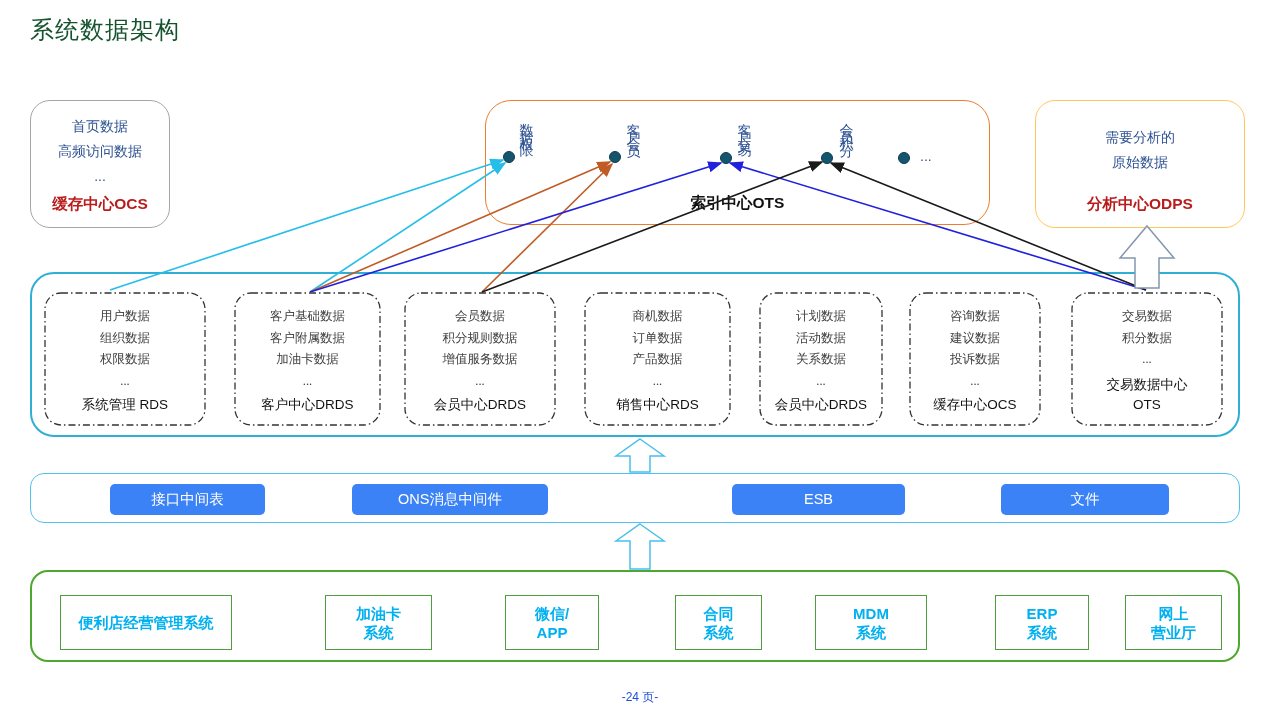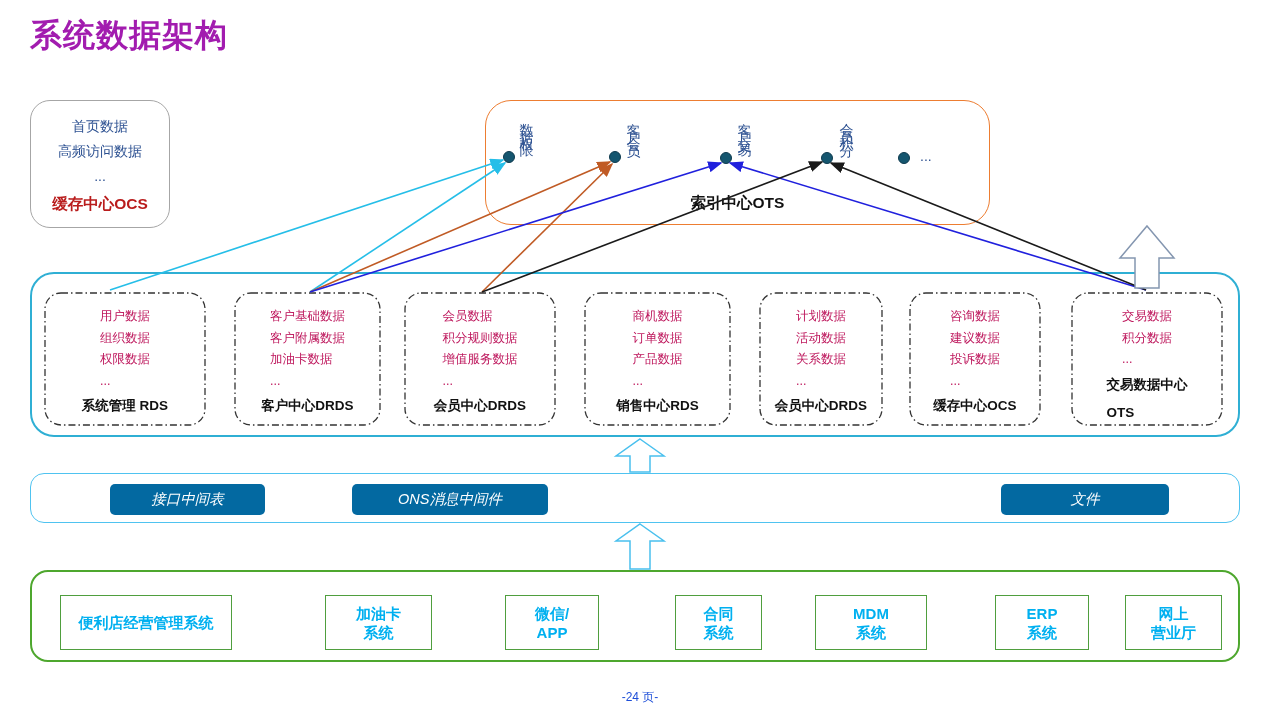--- a/index.html
+++ b/index.html
@@ -1,44 +1,44 @@
 <!DOCTYPE html>
 <html><head>
 <meta charset="utf-8">
 <style>
   html,body{margin:0;padding:0;background:#fff;}
   #stage{position:relative;width:1280px;height:720px;background:#ffffff;overflow:hidden;
          font-family:"Liberation Sans","DejaVu Sans",sans-serif;}
   .abs{position:absolute;box-sizing:border-box;}
-  #page-title{left:30px;top:14px;font-size:32px;font-weight:bold;color:#a21caf;letter-spacing:1px;}
+  #page-title{left:30px;top:14px;font-size:24px;font-weight:normal;color:#14532d;letter-spacing:1px;}
   
   .topbox{top:100px;height:128px;background:#fff;border-radius:20px;display:flex;flex-direction:column;
           align-items:center;padding:13px 6px 12px;}
   .topbox .lines{white-space:pre-line;text-align:center;font-size:14px;line-height:25px;color:#2E5292;}
   .topbox .label{margin-top:auto;font-weight:bold;font-size:15.5px;color:#b91c1c;white-space:pre-line;text-align:center;}
   #box-ocs{left:30px;width:140px;border:1.5px solid #A6A6A6;}
   #box-oss{left:248px;width:192px;border:1.5px solid #4472C4;}
   #box-odps{left:1035px;width:210px;border:1.5px solid #FFC85E;padding-top:24px;}
   #box-ots{left:485px;top:100px;width:505px;height:125px;border:1.5px solid #ED7D31;border-radius:26px;background:#fff;}
   .ots-col{position:absolute;top:112px;writing-mode:vertical-rl;text-orientation:upright;
            font-size:14px;letter-spacing:7px;color:#2E5292;}
   .dot{position:absolute;width:10px;height:10px;border-radius:50%;background:#15566F;border:1px solid #0E3A4E;}
   #ots-more{position:absolute;left:920px;top:148px;font-size:14px;color:#2E5292;}
   #ots-label{position:absolute;left:485px;top:193px;width:505px;text-align:center;
              font-weight:bold;font-size:15.5px;color:#111;}
   
   #stores-container{left:30px;top:272px;width:1210px;height:165px;border:2px solid #2FAFD4;border-radius:24px;background:#fff;}
   .store{position:absolute;top:293px;height:132px;background:#fff;border-radius:16px;display:flex;
          flex-direction:column;align-items:center;box-sizing:border-box;padding:13px 2px 10px;}
-  .store .lines{white-space:pre-line;text-align:left;font-size:12.5px;line-height:21.5px;color:#be185d;}
-  .store .label{margin-top:auto;font-weight:bold;font-size:13.5px;color:#111;white-space:pre-line;line-height:28px;}
+  .store .lines{white-space:pre-line;text-align:center;font-size:12.5px;line-height:21.5px;color:#404040;font-family:Liberation Serif, serif;}
+  .store .label{margin-top:auto;font-weight:normal;font-size:13.5px;color:#111;white-space:pre-line;text-align:center;line-height:20px;}
   
   #mw-bar{left:30px;top:473px;width:1210px;height:50px;border:1.5px solid #4FC3F0;border-radius:14px;background:#fff;}
-  .mw-btn{position:absolute;top:484px;height:31px;line-height:31px;background:#0369a1;color:#fff;
-          text-align:center;font-size:14.5px;border-radius:5px;font-style:italic;}
+  .mw-btn{position:absolute;top:484px;height:31px;line-height:31px;background:#3b82f6;color:#fff;
+          text-align:center;font-size:14.5px;border-radius:5px;}
   
   #src-container{left:30px;top:570px;width:1210px;height:92px;border:2px solid #4EA72E;border-radius:18px;background:#fff;}
   .src{position:absolute;top:595px;height:53px;background:#fff;border:1.5px solid #4F9E3E;display:flex;
        align-items:center;justify-content:center;text-align:center;font-weight:bold;font-size:15px;
        color:#00B0F0;white-space:pre-line;line-height:19px;}
   #page-footer{left:0;top:689px;width:1280px;text-align:center;font-size:12px;color:#1d4ed8;}
   #overlay{position:absolute;left:0;top:0;width:1280px;height:720px;pointer-events:none;}
 </style>
 </head>
 <body>
@@ -61,20 +61,25 @@
   <span class="dot" style="left:720px;top:152px;"></span>
   <span class="dot" style="left:821px;top:152px;"></span>
   <span class="dot" style="left:898px;top:152px;"></span>
   <div class="ots-col" style="left:518px;">数据权限</div>
   <div class="ots-col" style="left:625px;">客户会员</div>
   <div class="ots-col" style="left:736px;">客户交易</div>
   <div class="ots-col" style="left:838px;">会员积分</div>
   <div id="ots-more">...</div>
   <div id="ots-label">索引中心OTS</div>
 
+  <div class="abs topbox" id="box-odps">
+    <div class="lines">需要分析的
+原始数据</div>
+    <div class="label">分析中心ODPS</div>
+  </div>
 
   <div class="abs" id="stores-container"></div>
 
   <div class="store" style="left:45px;width:160px;">
     <div class="lines">用户数据
 组织数据
 权限数据
 ...</div>
     <div class="label">系统管理 RDS</div>
   </div>
@@ -117,20 +122,21 @@
     <div class="lines">交易数据
 积分数据
 ...</div>
     <div class="label">交易数据中心
 OTS</div>
   </div>
 
   <div class="abs" id="mw-bar"></div>
   <div class="mw-btn" style="left:110px;width:155px;">接口中间表</div>
   <div class="mw-btn" style="left:352px;width:196px;">ONS消息中间件</div>
+  <div class="mw-btn" style="left:732px;width:173px;">ESB</div>
   <div class="mw-btn" style="left:1001px;width:168px;">文件</div>
 
   <div class="abs" id="src-container"></div>
   <div class="src" style="left:60px;width:170px;">便利店经营管理系统</div>
   <div class="src" style="left:325px;width:105px;">加油卡
 系统</div>
   <div class="src" style="left:505px;width:92px;">微信/
 APP</div>
   <div class="src" style="left:675px;width:85px;">合同
 系统</div>

